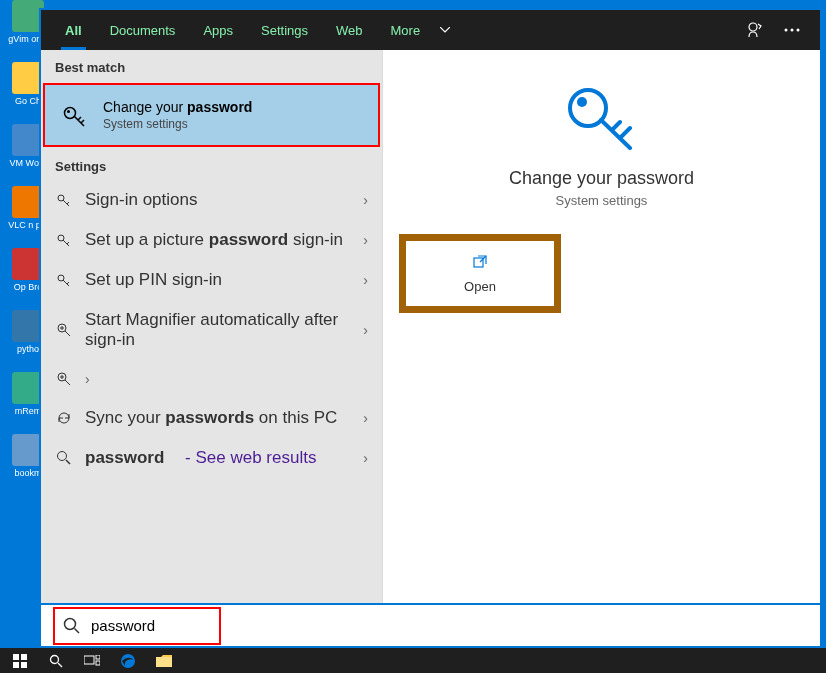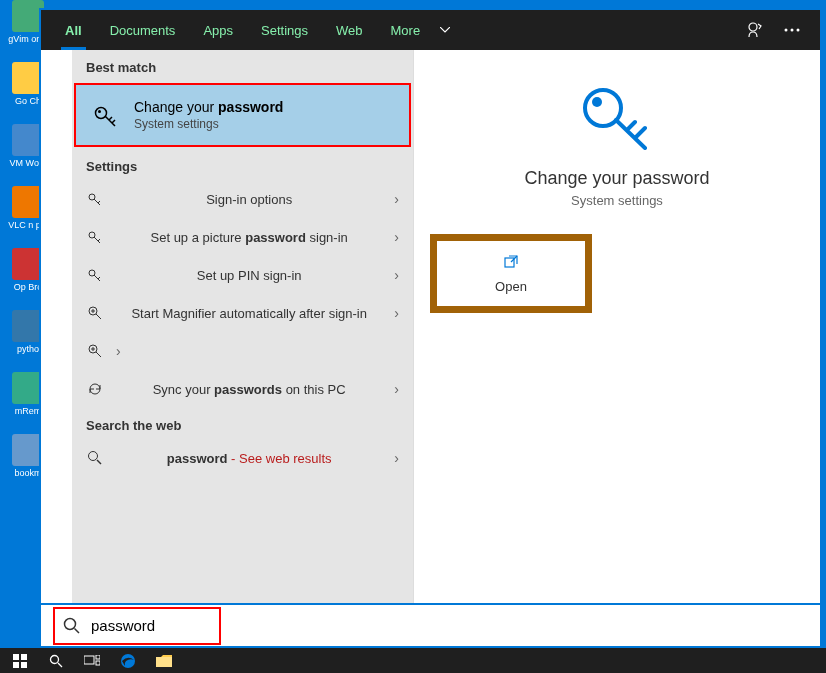--- a/index.html
+++ b/index.html
@@ -12,36 +12,36 @@
     .search-panel { position: absolute; left: 39px; top: 8px; width: 783px; height: 640px; background: white; border: 2px solid #0078d7; display: flex; flex-direction: column; }
     
     .tabs-bar { background: #1f1f1f; height: 40px; display: flex; align-items: center; padding: 0 10px; color: #86efac; }
     .tab { padding: 0 14px; height: 40px; display: flex; align-items: center; font-size: 13px; cursor: pointer; position: relative; }
     .tab.active { font-weight: 600; }
     .tab.active::after { content: ''; position: absolute; bottom: 0; left: 10px; right: 10px; height: 3px; background: #0078d7; }
     .tab-more { display: flex; align-items: center; gap: 20px; }
     .tabs-spacer { flex: 1; }
     .tab-icon-btn { padding: 0 10px; cursor: pointer; }
     
-    .search-body { flex: 1; display: flex; overflow: hidden; margin-left: 31px; }
+    .search-body { flex: 1; display: flex; overflow: hidden; }
     
     .left-panel { width: 342px; background: #e5e5e5; overflow-y: auto; border-right: 1px solid #ddd; }
     .section-header { padding: 10px 14px 6px; font-size: 13px; font-weight: 600; color: #333; }
     
     .best-match-item { background: #a5cfe8; padding: 14px 16px; display: flex; align-items: center; gap: 14px; border: 2px solid #ff0000; margin: 2px; cursor: pointer; }
     .key-icon-small { width: 28px; height: 28px; }
     .bm-title { font-size: 14px; color: #000; }
     .bm-subtitle { font-size: 12px; color: #444; margin-top: 2px; }
     
     .result-item { padding: 10px 14px; display: flex; align-items: center; gap: 12px; cursor: pointer; }
     .ri-icon { width: 18px; height: 18px; flex-shrink: 0; display: flex; align-items: center; justify-content: center; }
-    .ri-text { flex: 1; font-size: 13px; color: #333; text-align: center; }
+    .ri-text { flex: 1; font-size: 17px; color: #333; }
     .ri-text b { font-weight: 600; }
     .ri-chevron { color: #666; font-size: 14px; }
-    .ri-sub { color: #b91c1c; }
+    .ri-sub { color: #4c1d95; padding-left: 16px; }
     
     .right-panel { flex: 1; background: white; padding-top: 28px; display: flex; flex-direction: column; align-items: center; }
     .big-key-icon { width: 96px; height: 72px; margin-bottom: 18px; }
     .detail-title { font-size: 18px; color: #333; margin-bottom: 4px; }
     .detail-subtitle { font-size: 13px; color: #666; margin-bottom: 26px; }
     .detail-action { width: 162px; padding: 12px 14px; display: flex; align-items: center; gap: 10px; font-size: 13px; color: #333; border: 7px solid #a16207; cursor: pointer; align-self: flex-start; margin-left: 16px; flex-direction: column; }
     .open-icon { width: 16px; height: 16px; }
     
     .search-box-row { height: 43px; border-top: 2px solid #0078d7; display: flex; align-items: center; padding: 0 12px; gap: 10px; }
     .search-box-highlight { border: 2px solid #ff0000; display: flex; align-items: center; gap: 10px; padding: 4px 8px; height: 38px; }
@@ -197,21 +197,20 @@
         <span class="ri-icon">
             <svg width="16" height="16" viewBox="0 0 16 16">
               <path d="M3 8 A5 5 0 0 1 13 8 M13 8 A5 5 0 0 1 3 8" stroke="#333" fill="none"></path>
               <path d="M13 4 L13 8 L9 8 M3 12 L3 8 L7 8" stroke="#333" fill="none"></path>
             </svg>
           </span>
         <span class="ri-text"><span>Sync your </span><b>passwords</b><span> on this PC</span></span>
         <span class="ri-chevron">›</span>
       </div>
 
-      <div class="section-header">Search the web</div>
 
       <div class="result-item">
         <span class="ri-icon">
             <svg width="16" height="16" viewBox="0 0 16 16">
               <circle cx="6" cy="6" r="4.5" stroke="#333" fill="none"></circle>
               <path d="M10 10 L14 14" stroke="#333" stroke-width="1.5"></path>
             </svg>
           </span>
         <span class="ri-text"><b>password</b><span class="ri-sub"> - See web results</span></span>
         <span class="ri-chevron">›</span>

